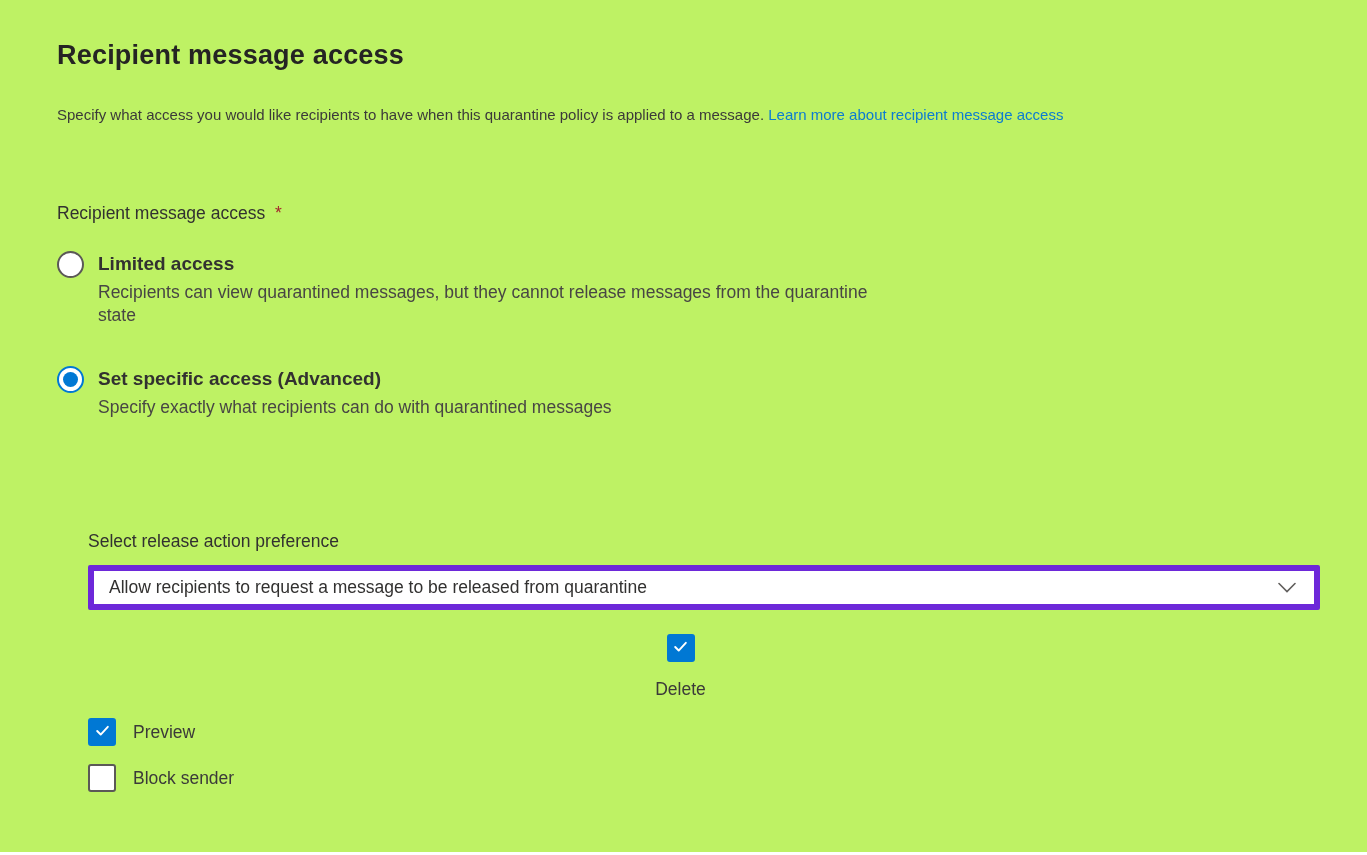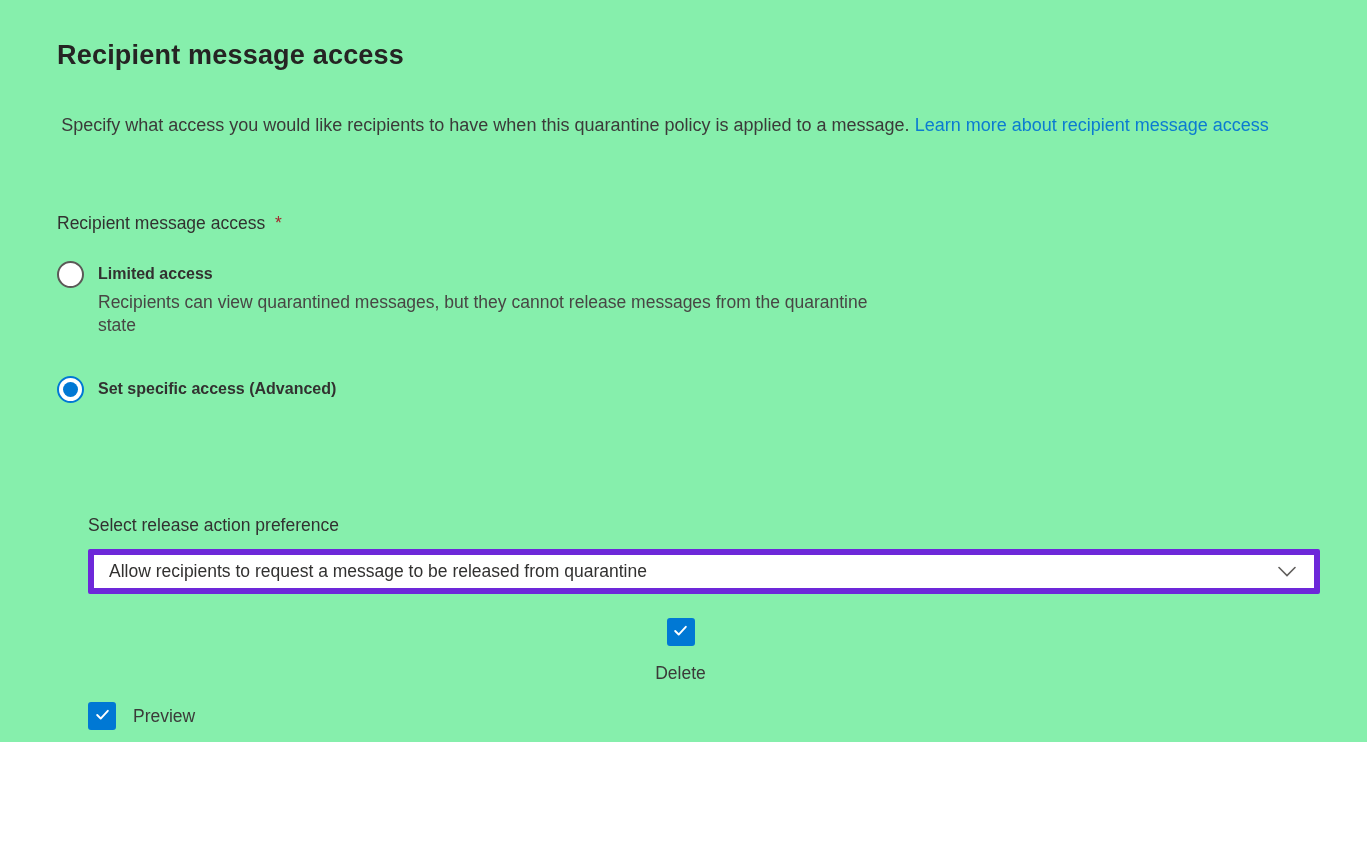--- a/index.html
+++ b/index.html
@@ -5,42 +5,41 @@
   * { box-sizing: border-box; }
   html, body {
     margin: 0;
     padding: 0;
     background: #ffffff;
     font-family: "Liberation Sans", "DejaVu Sans", sans-serif;
     color: #323130;
   }
   .page {
     width: 1367px;
-    height: 742px;
-    background: #86efac;
+    height: 852px;
+    background: #bef264;
     overflow: hidden;
   }
   .container {
     padding: 40px 47px 0 57px;
     width: 1320px;
   }
   h1.page-title {
     margin: 0;
     font-size: 27px;
     font-weight: 700;
     color: #252423;
     letter-spacing: 0.2px;
   }
   .description {
-    margin-top: 40px;
-    font-size: 18px;
+    margin-top: 30px;
+    font-size: 15px;
     line-height: 28px;
     color: #3b3a39;
     max-width: 1263px;
-    text-align: center;
   }
   .description a {
     color: #0b7bd1;
     text-decoration: none;
     cursor: pointer;
   }
   .field-label {
     margin-top: 74px;
     font-size: 17.5px;
     color: #323130;
@@ -73,21 +72,21 @@
   .radio-circle.checked {
     border-color: #0078d4;
   }
   .radio-dot {
     width: 15px;
     height: 15px;
     border-radius: 50%;
     background: #0078d4;
   }
   .opt-label {
-    font-size: 16px;
+    font-size: 19px;
     font-weight: 700;
     color: #323130;
     line-height: 27px;
   }
   .opt-desc {
     margin-top: 4px;
     font-size: 17.5px;
     color: #484644;
     line-height: 23px;
     max-width: 790px;
@@ -180,20 +179,21 @@
         <div class="opt-desc">Recipients can view quarantined messages, but they cannot release messages from the quarantine state</div>
       </span>
     </div>
 
     <div class="radio-option second">
       <span class="radio-circle checked">
         <span class="radio-dot"></span>
       </span>
       <span>
         <div class="opt-label">Set specific access (Advanced)</div>
+        <div class="opt-desc">Specify exactly what recipients can do with quarantined messages</div>
       </span>
     </div>
 
     <div class="advanced-section">
 
       <div class="sub-label">Select release action preference</div>
 
       <div class="dropdown">
         <span class="dropdown-value">Allow recipients to request a message to be released from quarantine</span>
         <span class="chevron-icon">

